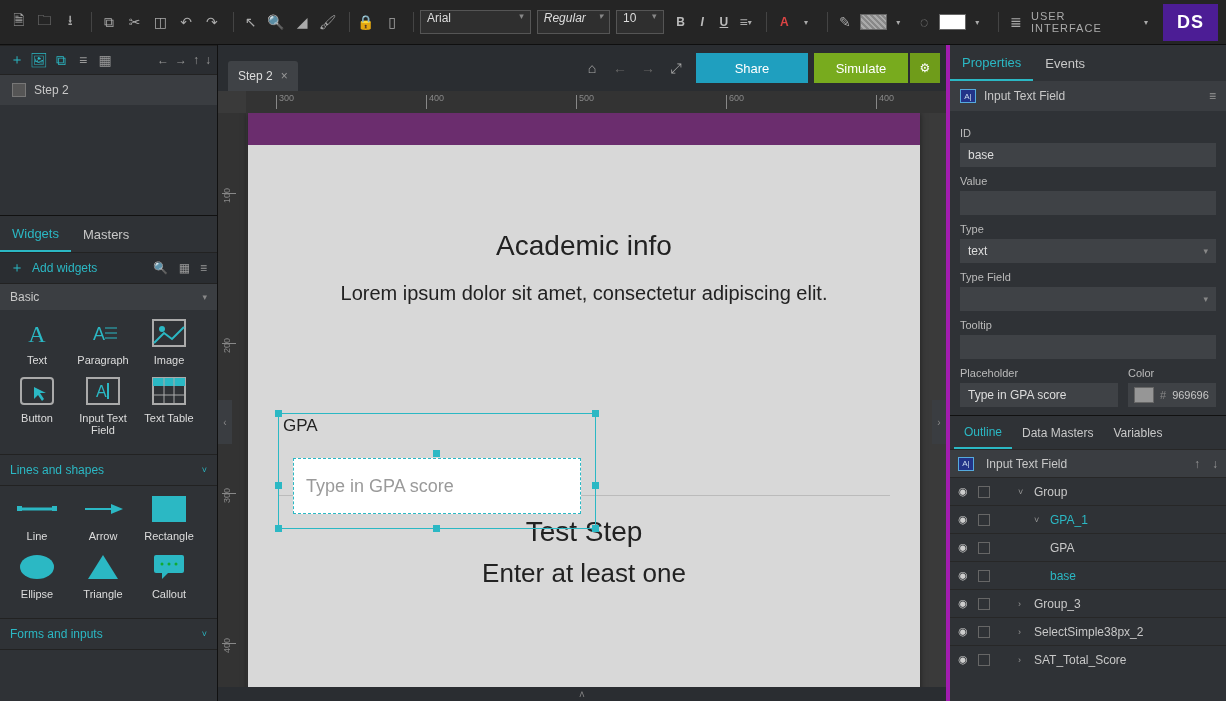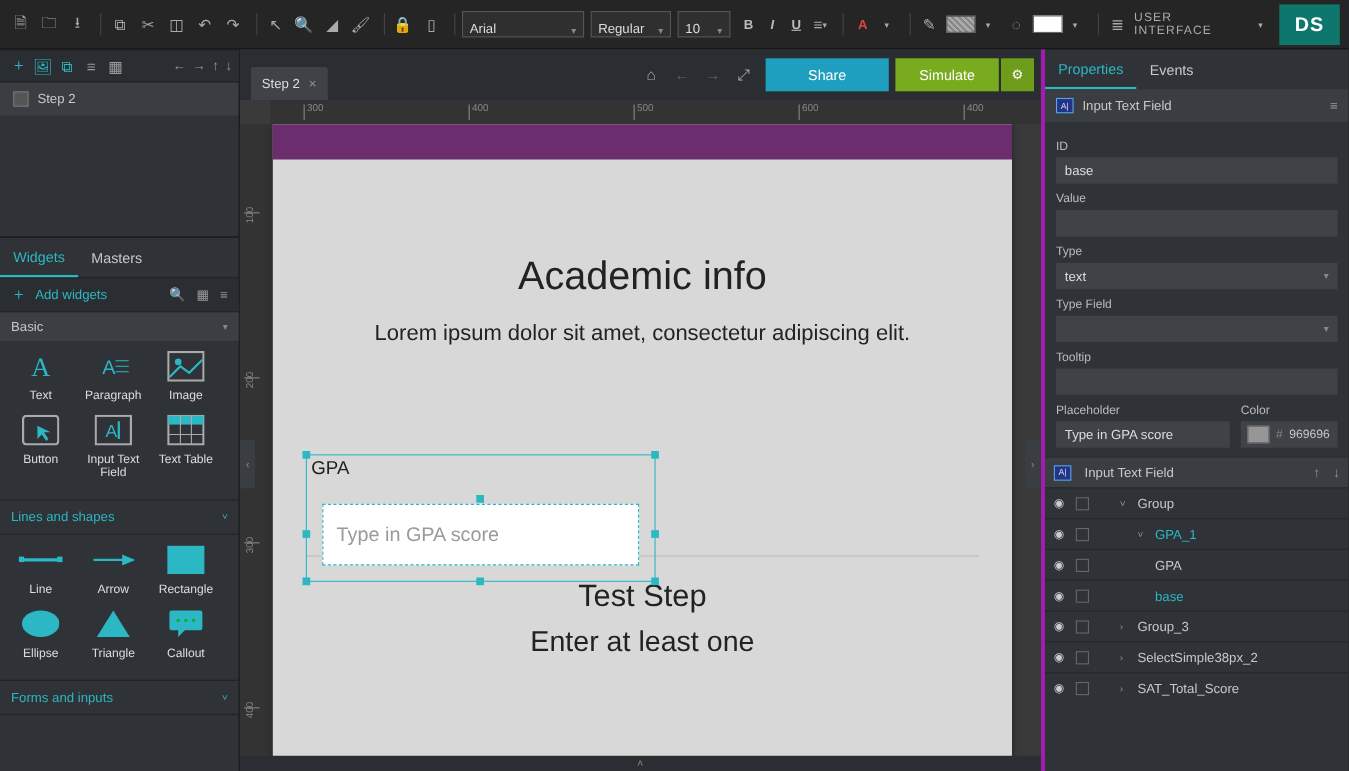--- a/index.html
+++ b/index.html
@@ -1,25 +1,25 @@
 <!DOCTYPE html>
 <html><head>
 <meta charset="utf-8">
 <style>
   * { box-sizing: border-box; margin: 0; padding: 0; }
   body { background: #1a1d21; font-family: -apple-system, Arial, sans-serif; font-size: 12px; color: #c8c8c8; width: 1226px; height: 701px; overflow: hidden; }
   .topbar { height: 45px; background: #252525; display: flex; align-items: center; padding: 0 8px; border-bottom: 1px solid #0f0f0f; }
   .tb-icon { width: 22px; height: 22px; display: inline-flex; align-items: center; justify-content: center; margin-right: 4px; font-size: 14px; color: #aaa; cursor: pointer; }
   .tb-sep { width: 1px; height: 20px; background: #444; margin: 0 6px; }
-  .dropdown { background: #2f2f2f; border: 1px solid #555; height: 24px; display: flex; align-items: flex-end; padding: 0 6px; color: #ddd; font-size: 12px; margin-right: 6px; cursor: pointer; }
+  .dropdown { background: #2f2f2f; border: 1px solid #555; height: 24px; display: flex; align-items: flex-start; padding: 0 6px; color: #ddd; font-size: 12px; margin-right: 6px; cursor: pointer; }
   .dropdown .arrow { margin-left: auto; padding-left: 10px; font-size: 9px; color: #888; }
   .tb-btn { font-weight: bold; width: 22px; text-align: center; cursor: pointer; color: #bbb; }
   .color-swatch { width: 28px; height: 16px; border: 1px solid #666; }
   .brand { margin-left: auto; display:flex; align-items:center; gap:14px;}
-  .brand-ds { background:#0f766e; color:#fff; font-weight:bold; font-size:18px; padding:8px 14px; letter-spacing:1px;}
+  .brand-ds { background:#4c1d95; color:#fff; font-weight:bold; font-size:18px; padding:8px 14px; letter-spacing:1px;}
   .ui-drop { color:#aaa; font-size:11px; letter-spacing:1px; display:flex; align-items:center; gap:6px; cursor:pointer;}
 
   .main { display:flex; height: calc(100% - 45px); }
 
   .leftcol { width: 218px; background:#2f3236; display:flex; flex-direction:column; border-right:1px solid #111; }
   .left-tabs { display:flex; height:36px; align-items:center; padding:0 4px; font-size:13px; }
   .left-tabs .tab { padding:0 12px; height:100%; display:flex; align-items:center; cursor:pointer;}
   .left-tabs .tab.active { color:#2bb8c4; border-bottom:2px solid #2bb8c4;}
   .left-toolbar { height:30px; background:#2a2d31; display:flex; align-items:center; padding:0 6px; border-top:1px solid #222; border-bottom:1px solid #222;}
   .left-toolbar .li { width:22px; text-align:center; color:#2bb8c4; cursor:pointer; font-size:14px;}
@@ -54,21 +54,21 @@
   .ruler-h { height:22px; background:#333; position:relative; margin-left:28px; overflow:hidden; color:#888; font-size:9px;}
   .ruler-h .tick { position:absolute; top:4px; border-left:1px solid #888; height:14px; }
   .canvas-wrap { flex:1; position:relative; overflow:hidden; background:#3a3a3a;}
   .ruler-v { position:absolute; left:0; top:0; bottom:0; width:28px; background:#333; color:#888; font-size:9px;}
   .ruler-v .tick { position:absolute; left:4px; border-top:1px solid #888; width:14px;}
   .ruler-v .tlabel { position:absolute; left:4px; transform:rotate(-90deg); transform-origin:left top; font-size:9px;}
 
   .page { position:absolute; left:30px; top:0; width:672px; height:585px; background:#d8d8d8; box-shadow:0 0 6px rgba(0,0,0,.5);}
   .page-banner { height:32px; background:#6b2d6e;}
   .page-content { padding:30px 30px; text-align:center;}
-  .h1 { font-size:36px; color:#222; font-weight:400; margin:55px 0 20px; font-family:Arial;}
+  .h1 { font-size:28px; color:#222; font-weight:400; margin:55px 0 20px; font-family:Arial;}
   .sub { font-size:20px; color:#222; margin-bottom:30px; font-family:Arial;}
   .sel-box { position:absolute; left:30px; top:300px; width:318px; height:116px; border:1px solid #2bb8c4; background:rgba(255,255,255,0);}
   .sel-label { position:absolute; left:4px; top:2px; font-size:17px; color:#222; font-family:Arial;}
   .sel-input { position:absolute; left:14px; top:44px; right:14px; height:56px; background:#fff; border:1px dashed #2bb8c4; display:flex; align-items:center; padding:0 12px; font-size:18px; color:#9a9a9a; font-family:Arial;}
   .handle { position:absolute; width:7px; height:7px; background:#2bb8c4;}
   .divider { border-top:1px solid #bbb; margin:130px 30px 20px;}
   .h2 { font-size:28px; color:#222; font-family:Arial; margin-top:14px;}
   .sub2 { font-size:26px; color:#222; font-family:Arial; margin-top:10px;}
 
   .side-bump { position:absolute; top:50%; width:14px; height:44px; background:#3a3d41; display:flex; align-items:center; justify-content:center; color:#888; font-size:10px; cursor:pointer;}
@@ -121,21 +121,21 @@
   <span class="tb-icon">◢</span>
   <span class="tb-icon">🖌</span>
   <span class="tb-sep"></span>
   <span class="tb-icon">🔒</span>
   <span class="tb-icon">▯</span>
   <span class="tb-sep"></span>
   <div class="dropdown" style="width:112px;">
     <span>Arial</span>
       <span class="arrow">▾</span>
   </div>
-  <div class="dropdown" style="width:74px;">
+  <div class="dropdown" style="width:74px;font-style:italic;">
     <span>Regular</span>
       <span class="arrow">▾</span>
   </div>
   <div class="dropdown" style="width:48px;">
     <span>10</span>
       <span class="arrow">▾</span>
   </div>
   <span class="tb-btn">B</span>
   <span class="tb-btn" style="font-style:italic">I</span>
   <span class="tb-btn" style="text-decoration:underline">U</span>
@@ -408,20 +408,25 @@
           <div class="prop-label">Color</div>
           <div class="color-box">
             <div class="colswatch"></div>
             <span style="color:#888;font-size:11px">#</span>
               <span style="font-size:11px">969696</span>
           </div>
         </div>
       </div>
     </div>
 
+    <div class="outline-tabs">
+      <div class="tab active">Outline</div>
+      <div class="tab">Data Masters</div>
+      <div class="tab">Variables</div>
+    </div>
     <div class="outline-list" id="outline-list">
         <div class="ol-item sel">
           <div style="width:16px;height:14px;background:#238;border:1px solid #5ad;display:flex;align-items:center;justify-content:center;font-size:8px;color:#cde">A|</div>
           <span style="display:inline-block;width:0px"></span>
           <span style="">Input Text Field</span>
           <span style="margin-left:auto;color:#999">↑</span>
           <span style="color:#999;margin-left:6px">↓</span>
         </div>
         <div class="ol-item">
           <span class="eye">◉</span>

